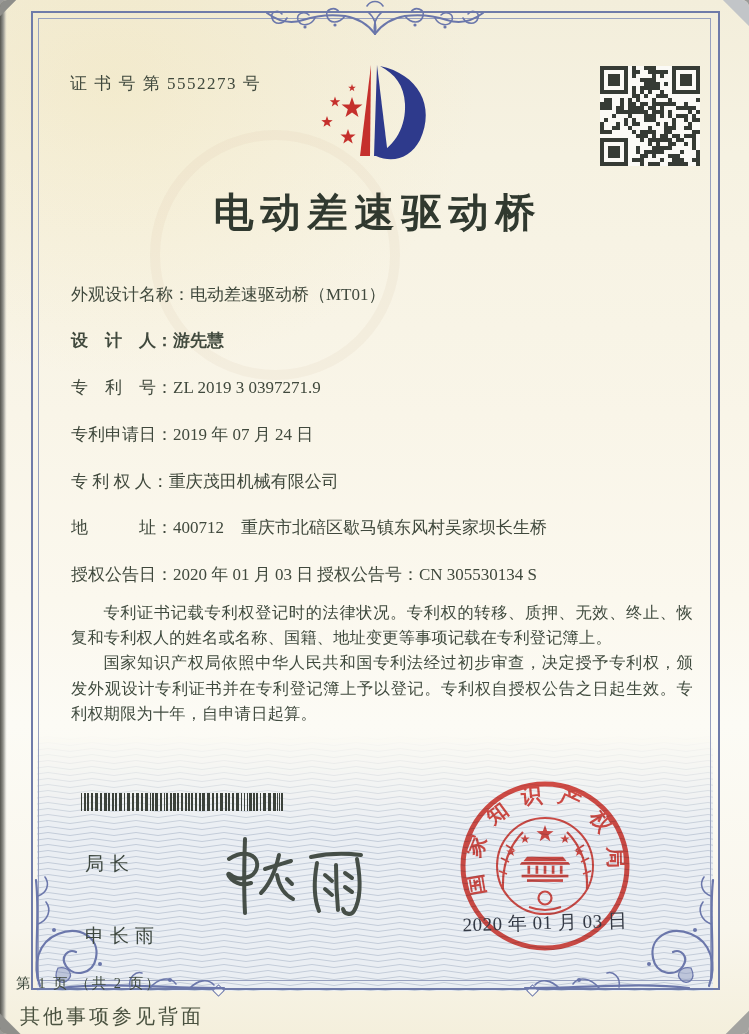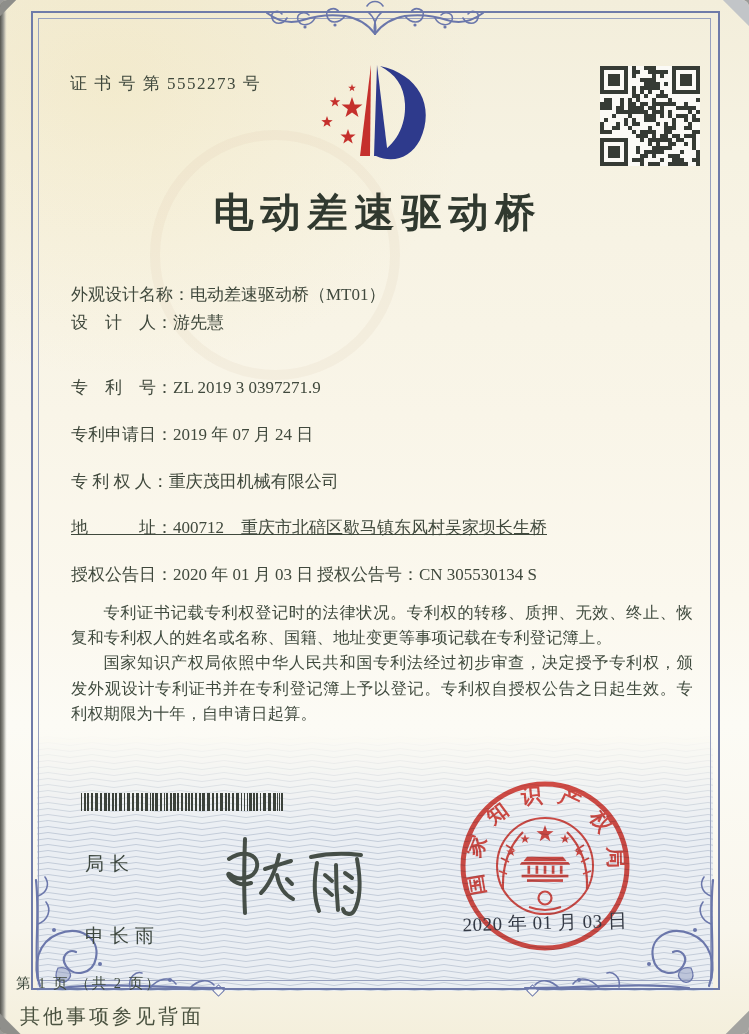--- a/index.html
+++ b/index.html
@@ -365,33 +365,33 @@
       <rect x="80" y="96" width="4" height="4" fill="#363b35"></rect>
       <rect x="84" y="96" width="4" height="4" fill="#363b35"></rect>
       <rect x="96" y="96" width="4" height="4" fill="#363b35"></rect>
     </svg>
 
   <div class="txt title">电动差速驱动桥</div>
 
   <div class="field" style="top:283px;">
     <span>外观设计名称：</span><span>电动差速驱动桥（MT01）</span>
   </div>
-  <div class="field" style="top:311px;">
+  <div class="field" style="top:329px;font-weight:bold;">
     <span>设　计　人：</span><span>游先慧</span>
   </div>
   <div class="field" style="top:376px;">
     <span>专　利　号：</span><span>ZL 2019 3 0397271.9</span>
   </div>
   <div class="field" style="top:423px;">
     <span>专利申请日：</span><span>2019 年 07 月 24 日</span>
   </div>
   <div class="field" style="top:470px;">
     <span>专 利 权 人：</span><span>重庆茂田机械有限公司</span>
   </div>
-  <div class="field" style="top:516px;text-decoration:underline;">
+  <div class="field" style="top:516px;">
     <span>地　　　址：</span><span>400712　重庆市北碚区歇马镇东风村吴家坝长生桥</span>
   </div>
   <div class="field" style="top:563px;width:622px;">
     <span>授权公告日：</span><span>2020 年 01 月 03 日</span>
     <span class="grant-no-pair">
       <span>授权公告号：</span><span>CN 305530134 S</span>
     </span>
   </div>
 
   <div class="body-text">

